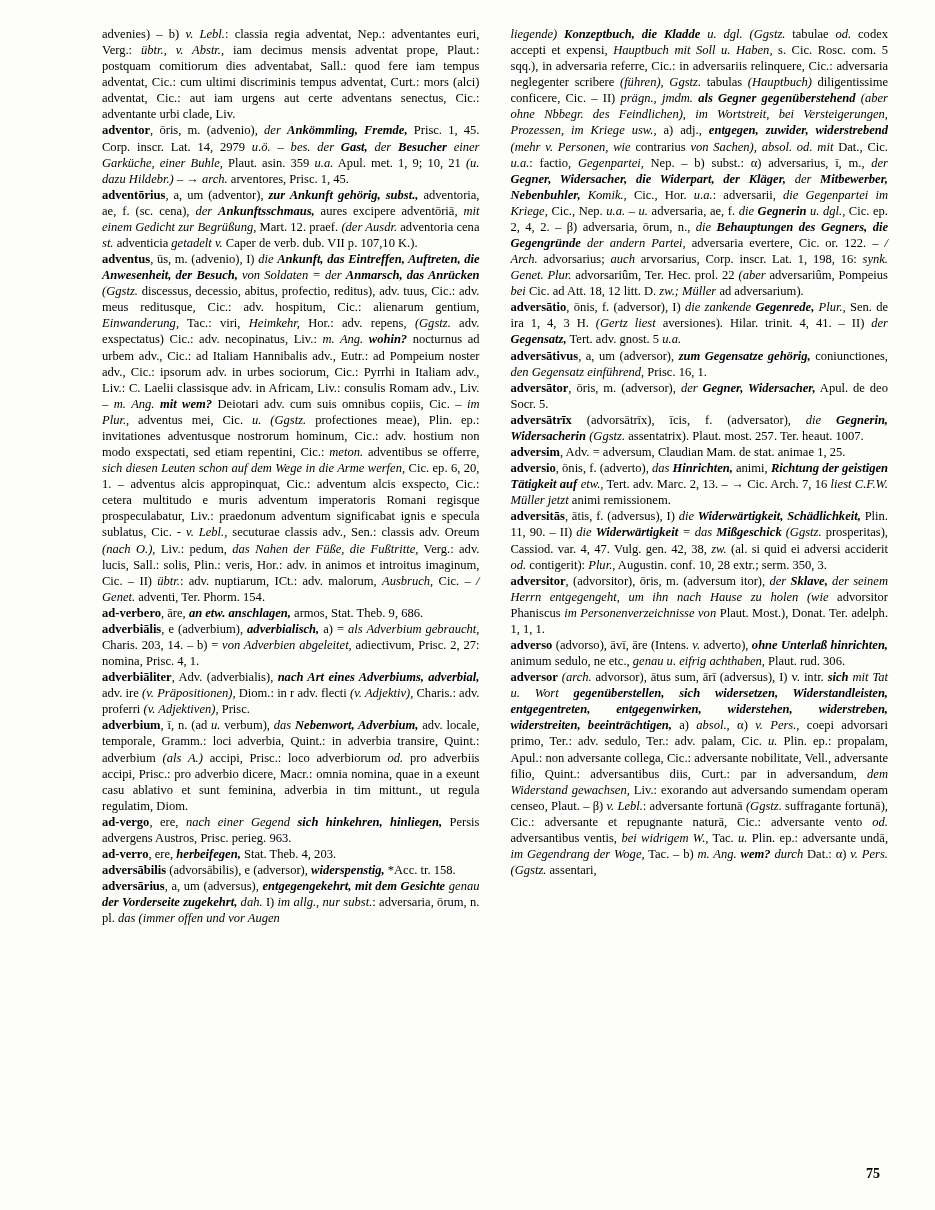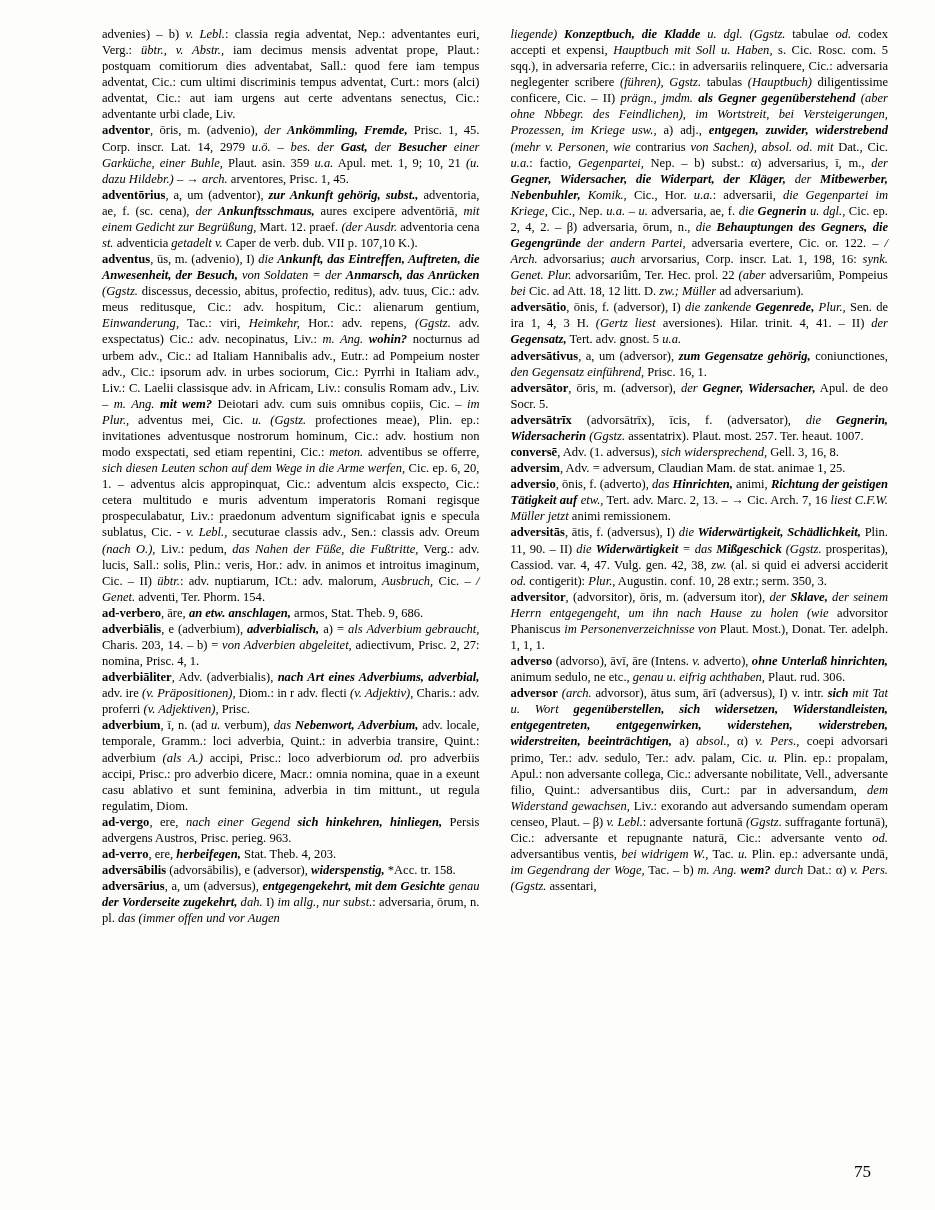--- a/index.html
+++ b/index.html
@@ -43,25 +43,26 @@
   }
   .entry {
     margin: 0;
     padding: 0;
     text-indent: 0;
     text-align: justify;
   }
   .entry + .entry { margin-top: 0; }
   .pagenum {
     position: absolute;
-    right: 64px;
+    right: 55px;
     bottom: 28px;
-    font-size: 17px;
+    font-size: 14px;
     font-family: "Liberation Serif", "DejaVu Serif", serif;
     color: #000;
+    font-weight: bold;
   }
   
   #page { filter: none; }
 </style>
 </head>
 <body>
 
 <div id="page">
 
   <div class="columns">
@@ -80,21 +81,20 @@
         <p class="entry"><b>adversābilis</b> (advorsābilis), e (adversor), <b><i>widerspenstig,</i></b> *Acc. tr. 158.</p>
         <p class="entry"><b>adversārius</b>, a, um (adversus), <b><i>entgegengekehrt, mit dem Gesichte</i></b> <i>genau</i> <b><i>der Vorderseite zugekehrt,</i></b> <i>dah.</i> I) <i>im allg., nur subst.</i>: adversaria, ōrum, n. pl. <i>das (immer offen und vor Augen</i></p>
       </div>
 
     <div class="col" id="right-col">
         <p class="entry"><i>liegende)</i> <b><i>Konzeptbuch, die Kladde</i></b> <i>u. dgl. (Ggstz.</i> tabulae <i>od.</i> codex accepti et expensi, <i>Hauptbuch mit Soll u. Haben,</i> s. Cic. Rosc. com. 5 sqq.), in adversaria referre, Cic.: in adversariis relinquere, Cic.: adversaria neglegenter scribere <i>(führen), Ggstz.</i> tabulas <i>(Hauptbuch)</i> diligentissime conficere, Cic. – II) <i>prägn., jmdm.</i> <b><i>als Gegner gegenüberstehend</i></b> <i>(aber ohne Nbbegr. des Feindlichen), im Wortstreit, bei Versteigerungen, Prozessen, im Kriege usw.,</i> a) adj., <b><i>entgegen, zuwider, widerstrebend</i></b> <i>(mehr v. Personen, wie</i> contrarius <i>von Sachen), absol. od. mit</i> Dat., Cic. <i>u.a.</i>: factio, <i>Gegenpartei,</i> Nep. – b) subst.: α) adversarius, ī, m., <i>der <b>Gegner, Widersacher, die Widerpart, der Kläger,</b> der <b>Mitbewerber, Nebenbuhler,</b> Komik.,</i> Cic., Hor. <i>u.a.</i>: adversarii, <i>die Gegenpartei im Kriege,</i> Cic., Nep. <i>u.a.</i> – <i>u.</i> adversaria, ae, f. <i>die <b>Gegnerin</b> u. dgl.,</i> Cic. ep. 2, 4, 2. – β) adversaria, ōrum, n., <i>die <b>Behauptungen des Gegners, die Gegengründe</b> der andern Partei,</i> adversaria evertere, Cic. or. 122. – <i>/ Arch.</i> advorsarius; <i>auch</i> arvorsarius, Corp. inscr. Lat. 1, 198, 16: <i>synk. Genet. Plur.</i> advorsariûm, Ter. Hec. prol. 22 <i>(aber</i> adversariûm, Pompeius <i>bei</i> Cic. ad Att. 18, 12 litt. D. <i>zw.; Müller</i> ad adversarium).</p>
         <p class="entry"><b>adversātio</b>, ōnis, f. (adversor), I) <i>die zankende <b>Gegenrede,</b> Plur.,</i> Sen. de ira 1, 4, 3 H. <i>(Gertz liest</i> aversiones). Hilar. trinit. 4, 41. – II) <i>der <b>Gegensatz,</b></i> Tert. adv. gnost. 5 <i>u.a.</i></p>
         <p class="entry"><b>adversātivus</b>, a, um (adversor), <b><i>zum Gegensatze gehörig,</i></b> coniunctiones, <i>den Gegensatz einführend,</i> Prisc. 16, 1.</p>
         <p class="entry"><b>adversātor</b>, ōris, m. (adversor), <i>der <b>Gegner, Widersacher,</b></i> Apul. de deo Socr. 5.</p>
         <p class="entry"><b>adversātrīx</b> (advorsātrīx), īcis, f. (adversator), <i>die <b>Gegnerin, Widersacherin</b> (Ggstz.</i> assentatrix). Plaut. most. 257. Ter. heaut. 1007.</p>
-        <p class="entry"><b>conversē</b>, Adv. (1. adversus), <i>sich widersprechend,</i> Gell. 3, 16, 8.</p>
         <p class="entry"><b>adversim</b>, Adv. = adversum, Claudian Mam. de stat. animae 1, 25.</p>
         <p class="entry"><b>adversio</b>, ōnis, f. (adverto), <i>das <b>Hinrichten,</b></i> animi, <b><i>Richtung der geistigen Tätigkeit auf</i></b> <i>etw.,</i> Tert. adv. Marc. 2, 13. – → Cic. Arch. 7, 16 <i>liest C.F.W. Müller jetzt</i> animi remissionem.</p>
         <p class="entry"><b>adversitās</b>, ātis, f. (adversus), I) <i>die <b>Widerwärtigkeit, Schädlichkeit,</b></i> Plin. 11, 90. – II) <i>die <b>Widerwärtigkeit</b> = das <b>Mißgeschick</b> (Ggstz.</i> prosperitas), Cassiod. var. 4, 47. Vulg. gen. 42, 38, <i>zw.</i> (al. si quid ei adversi acciderit <i>od.</i> contigerit): <i>Plur.,</i> Augustin. conf. 10, 28 extr.; serm. 350, 3.</p>
         <p class="entry"><b>adversitor</b>, (advorsitor), ōris, m. (adversum itor), <i>der <b>Sklave,</b> der seinem Herrn entgegengeht, um ihn nach Hause zu holen (wie</i> advorsitor Phaniscus <i>im Personenverzeichnisse von</i> Plaut. Most.), Donat. Ter. adelph. 1, 1, 1.</p>
         <p class="entry"><b>adverso</b> (advorso), āvī, āre (Intens. <i>v.</i> adverto), <b><i>ohne Unterlaß hinrichten,</i></b> animum sedulo, ne etc., <i>genau u. eifrig achthaben,</i> Plaut. rud. 306.</p>
         <p class="entry"><b>adversor</b> <i>(arch.</i> advorsor), ātus sum, ārī (adversus), I) v. intr. <b><i>sich</i></b> <i>mit Tat u. Wort</i> <b><i>gegenüberstellen, sich widersetzen, Widerstandleisten, entgegentreten, entgegenwirken, widerstehen, widerstreben, widerstreiten, beeinträchtigen,</i></b> a) <i>absol.,</i> α) <i>v. Pers.,</i> coepi advorsari primo, Ter.: adv. sedulo, Ter.: adv. palam, Cic. <i>u.</i> Plin. ep.: propalam, Apul.: non adversante collega, Cic.: adversante nobilitate, Vell., adversante filio, Quint.: adversantibus diis, Curt.: par in adversandum, <i>dem Widerstand gewachsen,</i> Liv.: exorando aut adversando sumendam operam censeo, Plaut. – β) <i>v. Lebl.</i>: adversante fortunā <i>(Ggstz.</i> suffragante fortunā), Cic.: adversante et repugnante naturā, Cic.: adversante vento <i>od.</i> adversantibus ventis, <i>bei widrigem W.,</i> Tac. <i>u.</i> Plin. ep.: adversante undā, <i>im Gegendrang der Woge,</i> Tac. – b) <i>m. Ang. <b>wem?</b> durch</i> Dat.: α) <i>v. Pers. (Ggstz.</i> assentari,</p>
       </div>
 
   </div>
 

